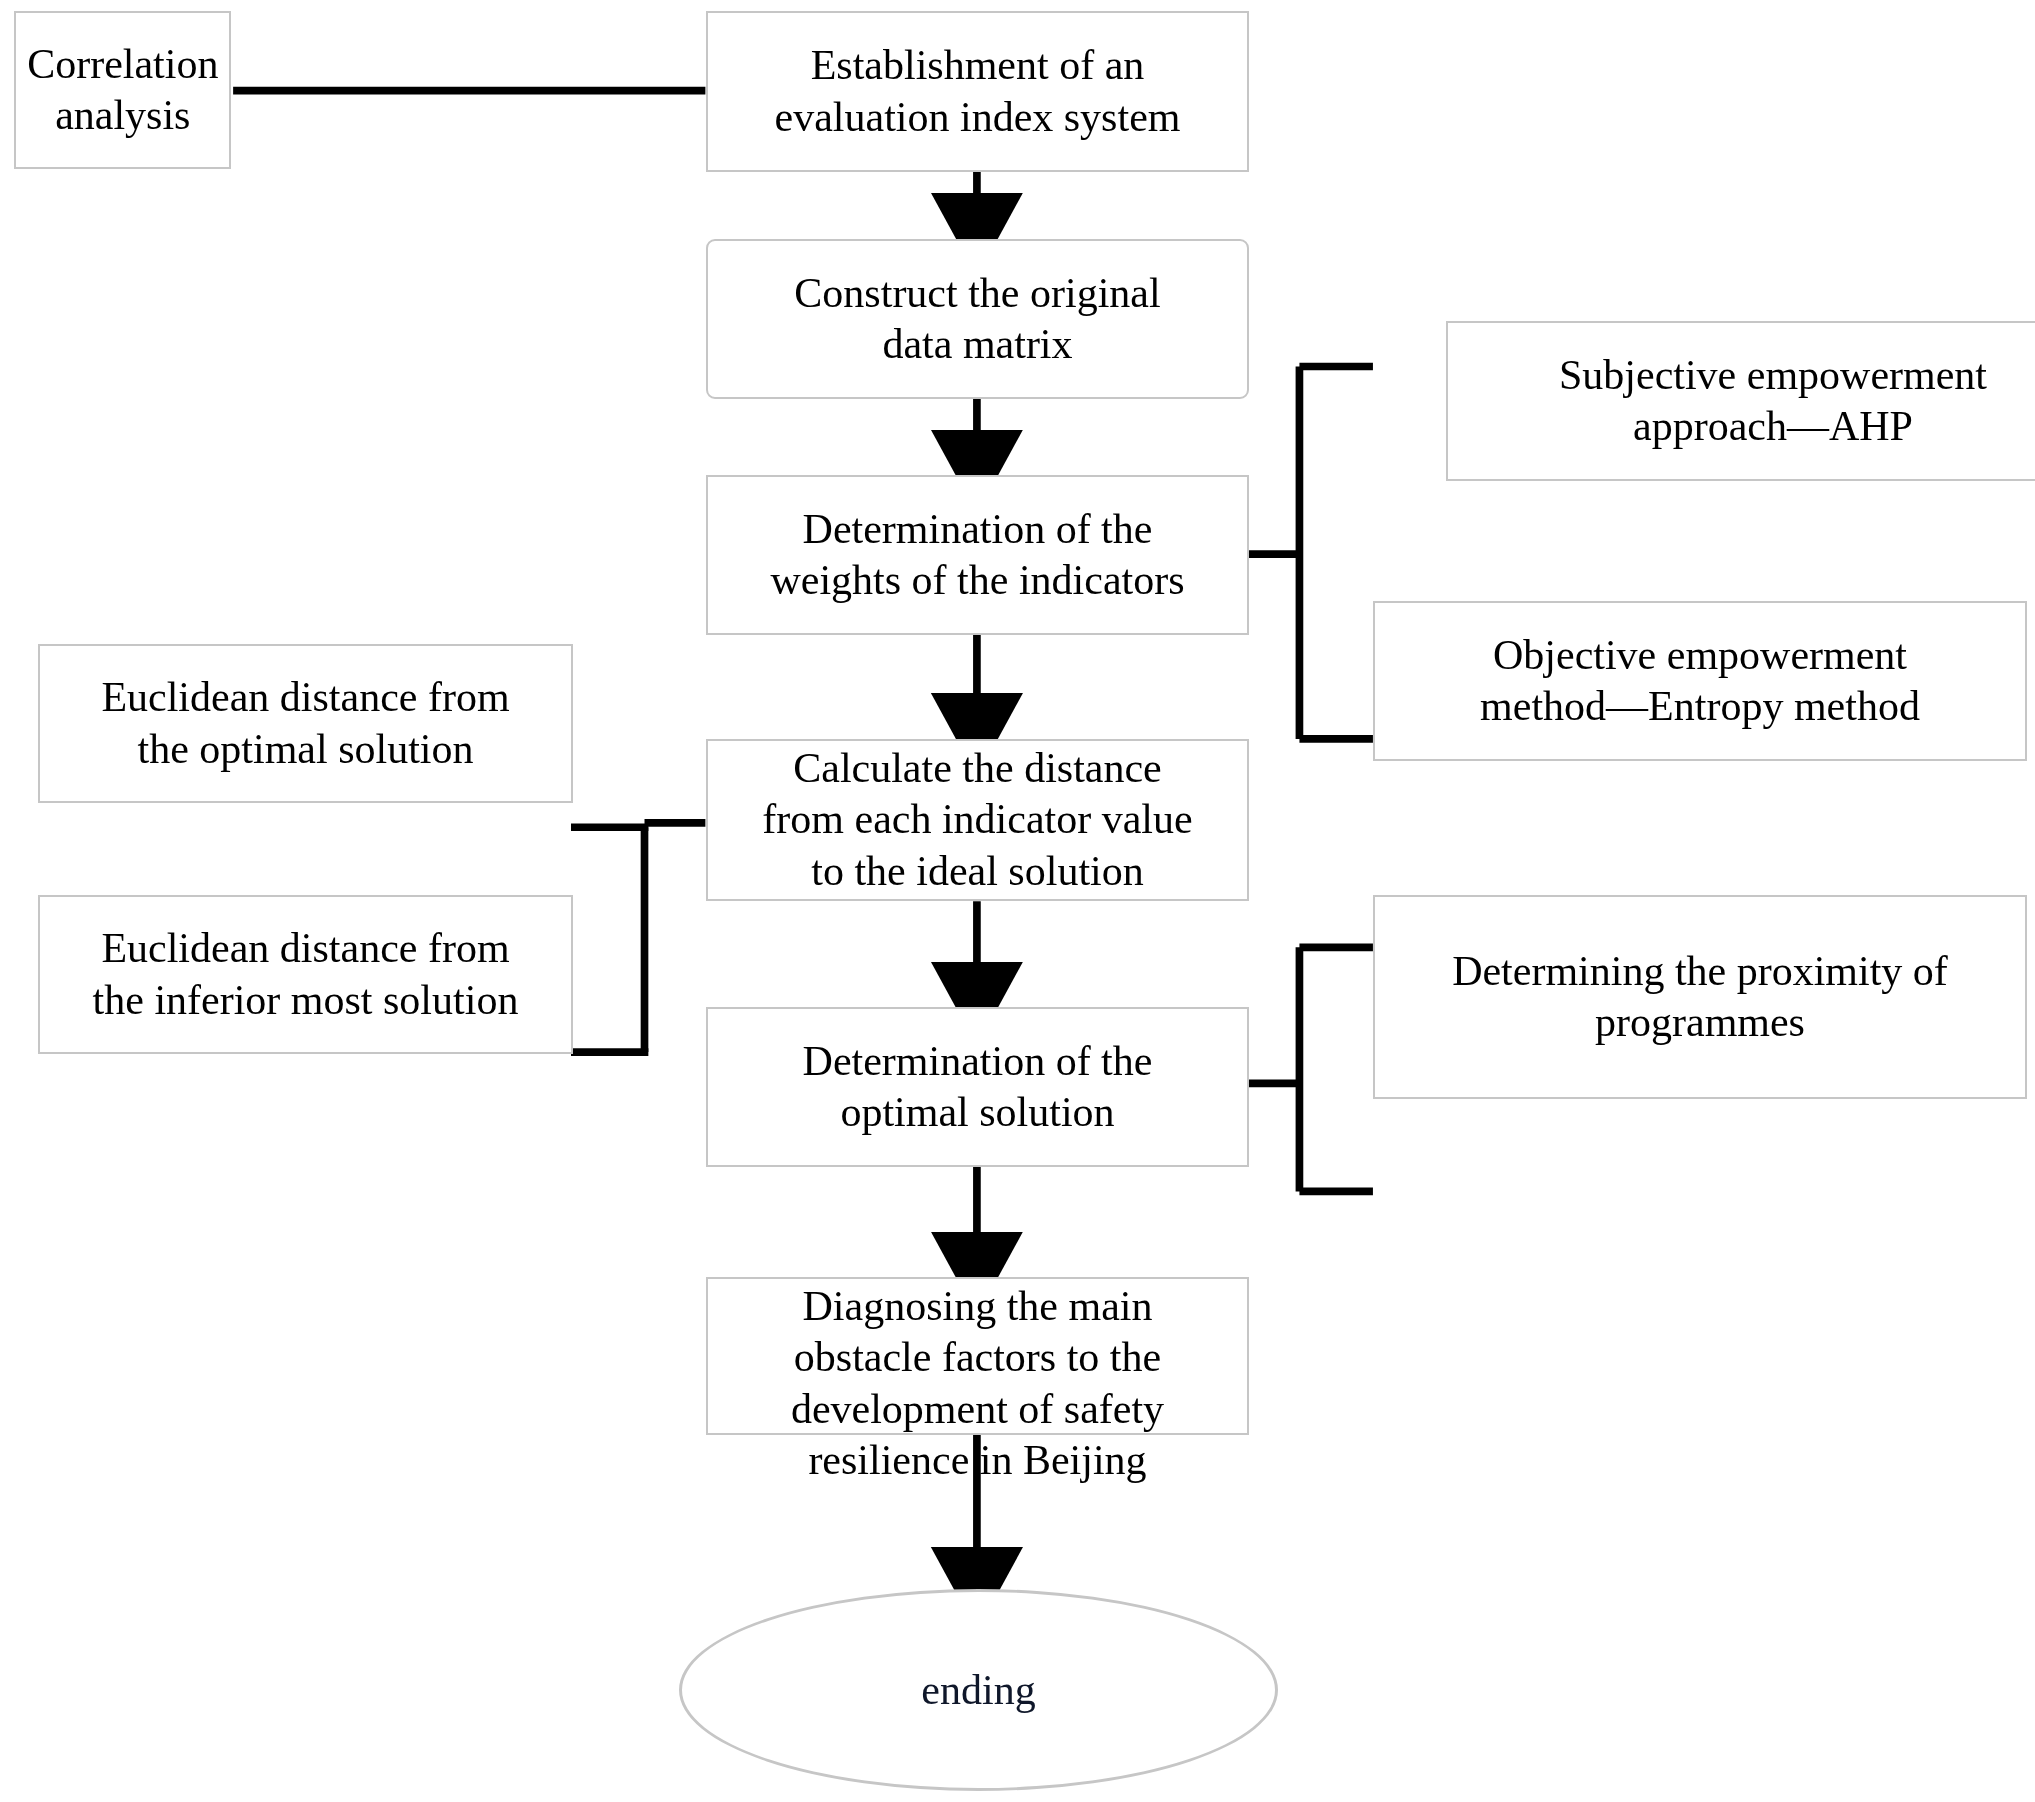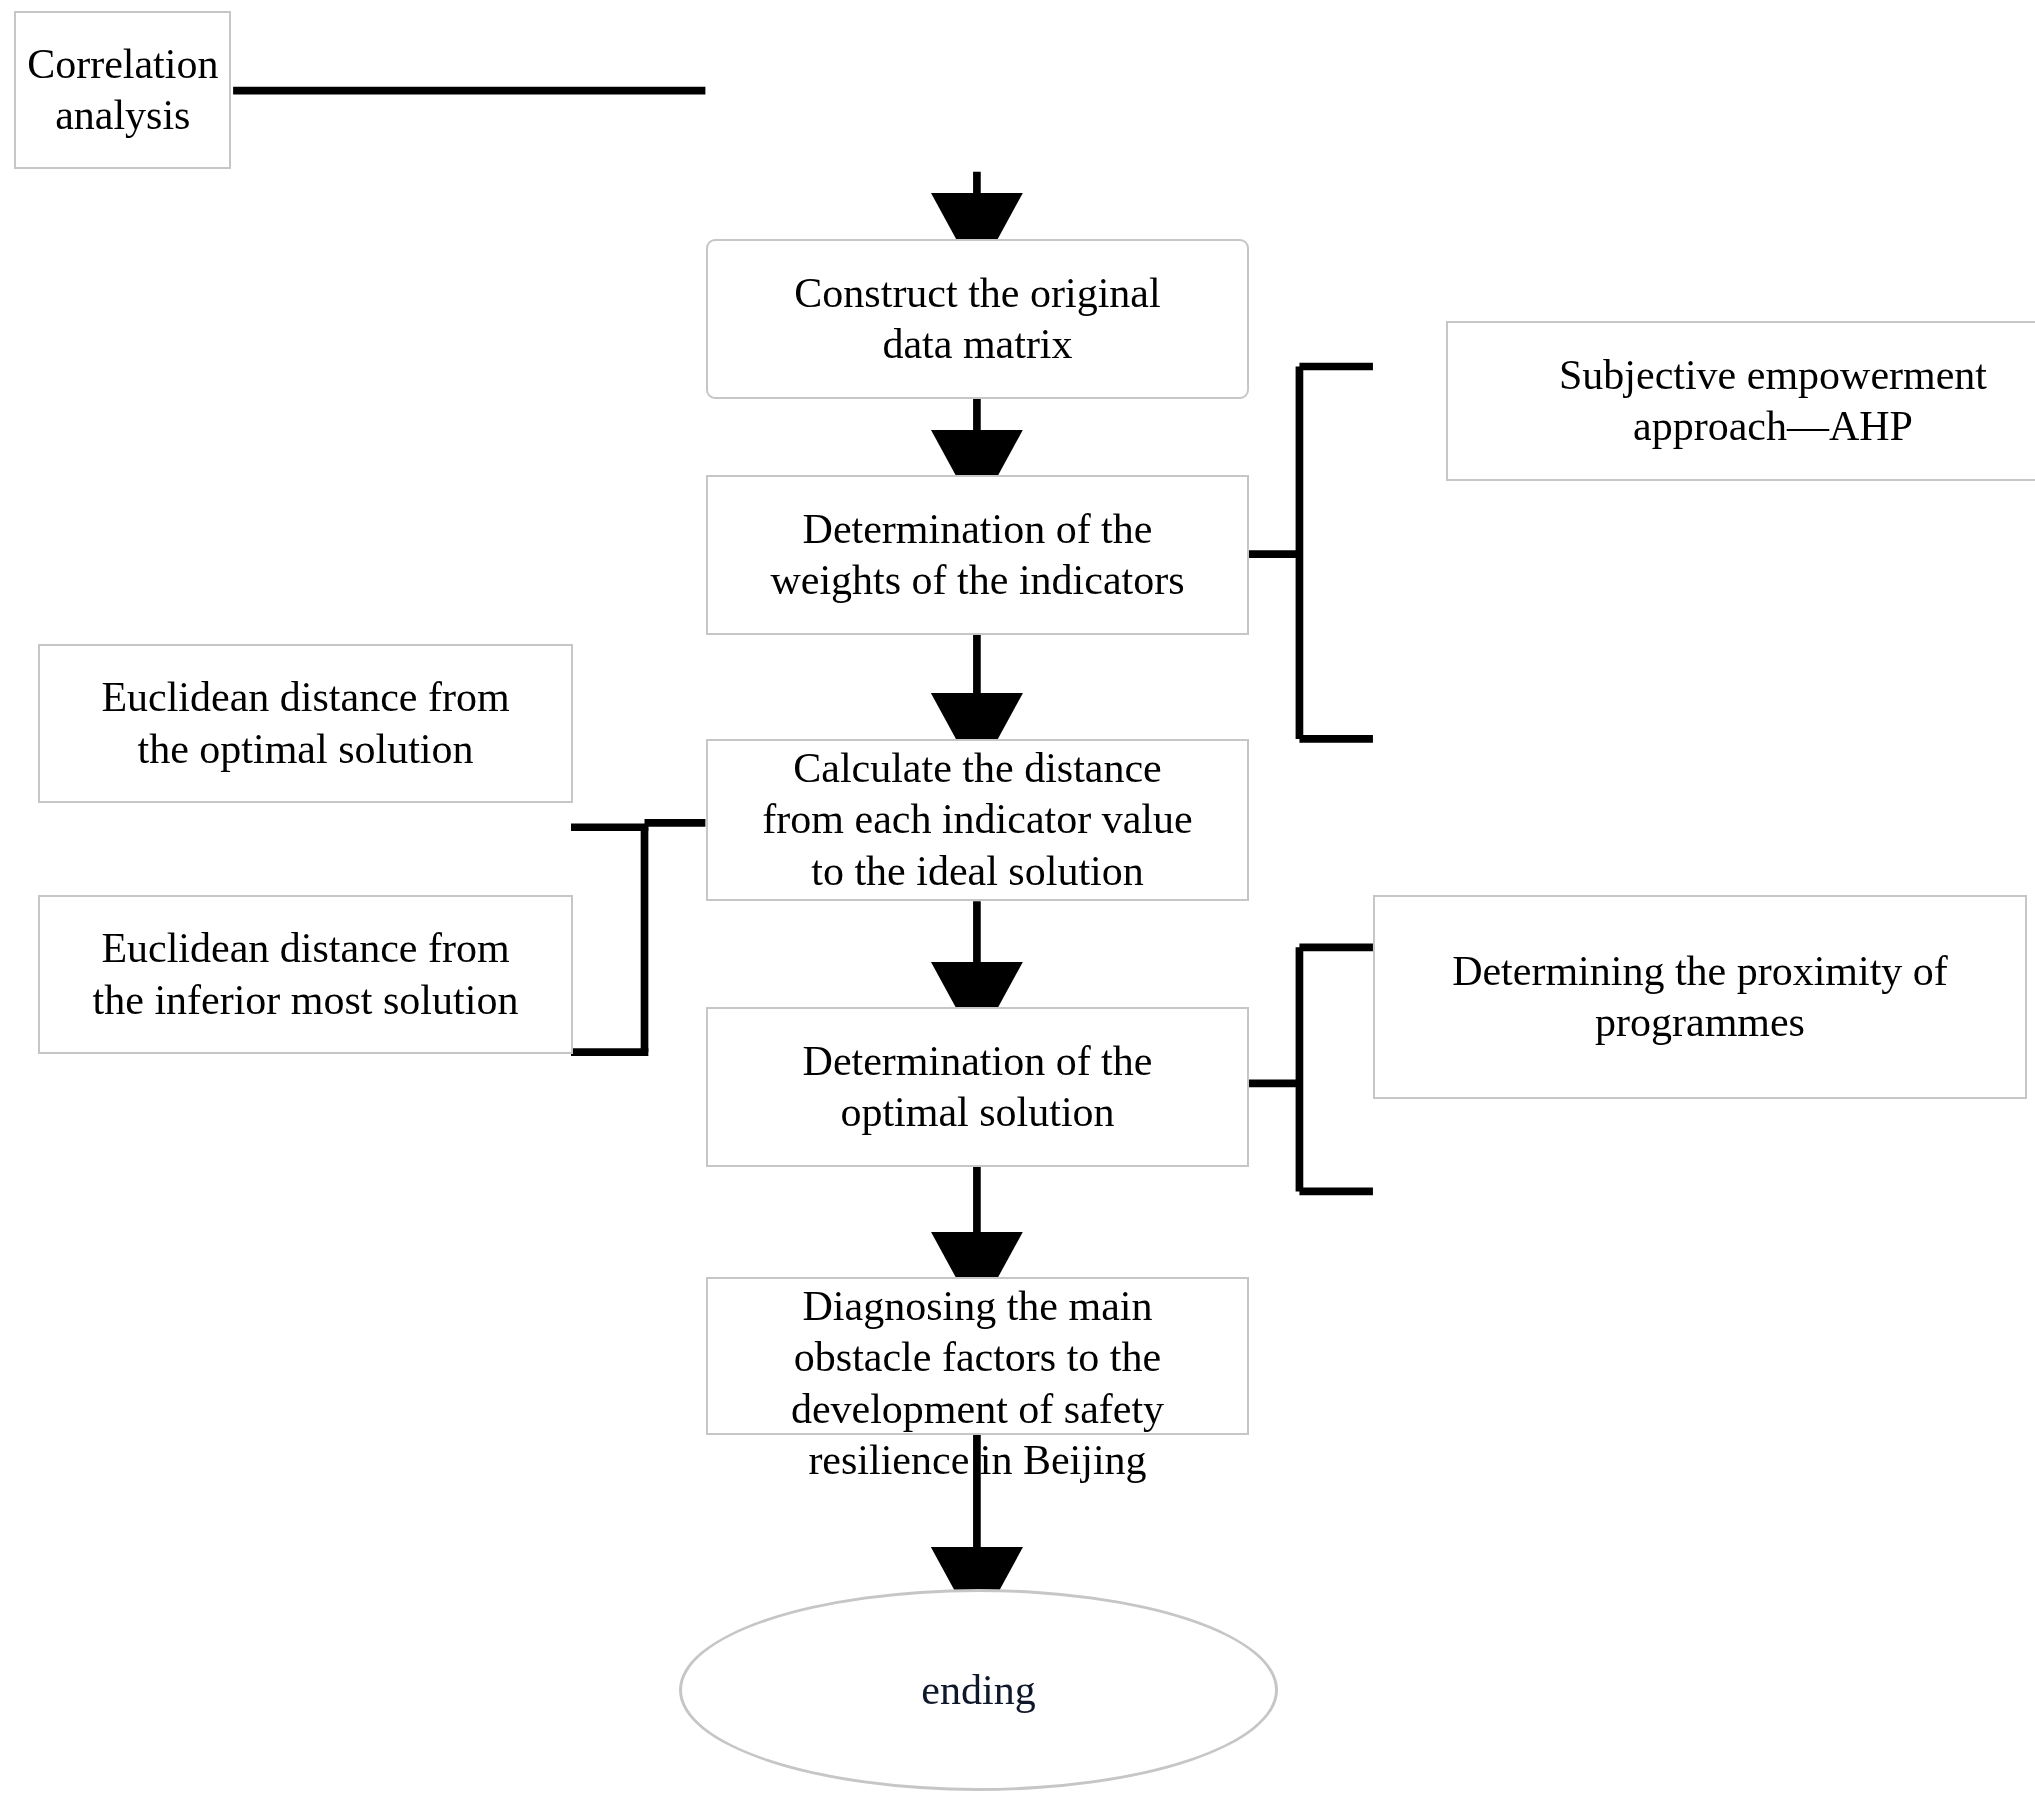--- a/index.html
+++ b/index.html
@@ -102,36 +102,44 @@
 
     <line x1="1781" y1="2127" x2="1781" y2="2318" stroke="#000000" stroke-width="14" marker-end="url(#arrowhead)"></line>
 
     <line x1="1781" y1="2616" x2="1781" y2="2893" stroke="#000000" stroke-width="14" marker-end="url(#arrowhead)"></line>
   </svg>
 
   <div class="node" style="left:14.3px; top:11px; width:217px; height:158px;">
     <span class="txt">Correlation analysis</span>
   </div>
 
+  <div class="node" style="left:706px; top:11px; width:543px; height:161px;">
+    <span class="txt">Establishment of an
+evaluation index system</span>
+  </div>
 
   <div class="node" style="left:706px; top:239px; width:543px; height:160px;border-radius:9px;">
     <span class="txt">Construct the original
 data matrix</span>
   </div>
 
   <div class="node" style="left:706px; top:475px; width:543px; height:160px;">
     <span class="txt">Determination of the
 weights of the indicators</span>
   </div>
 
   <div class="node" style="left:1446px; top:321px; width:654px; height:160px;">
     <span class="txt">Subjective empowerment
 approach—AHP</span>
   </div>
 
+  <div class="node" style="left:1373px; top:601px; width:654px; height:160px;">
+    <span class="txt">Objective empowerment
+method—Entropy method</span>
+  </div>
 
   <div class="node" style="left:38px; top:644px; width:535px; height:159px;">
     <span class="txt">Euclidean distance from
 the optimal solution</span>
   </div>
 
   <div class="node" style="left:38px; top:895px; width:535px; height:159px;">
     <span class="txt">Euclidean distance from
 the inferior most solution</span>
   </div>

